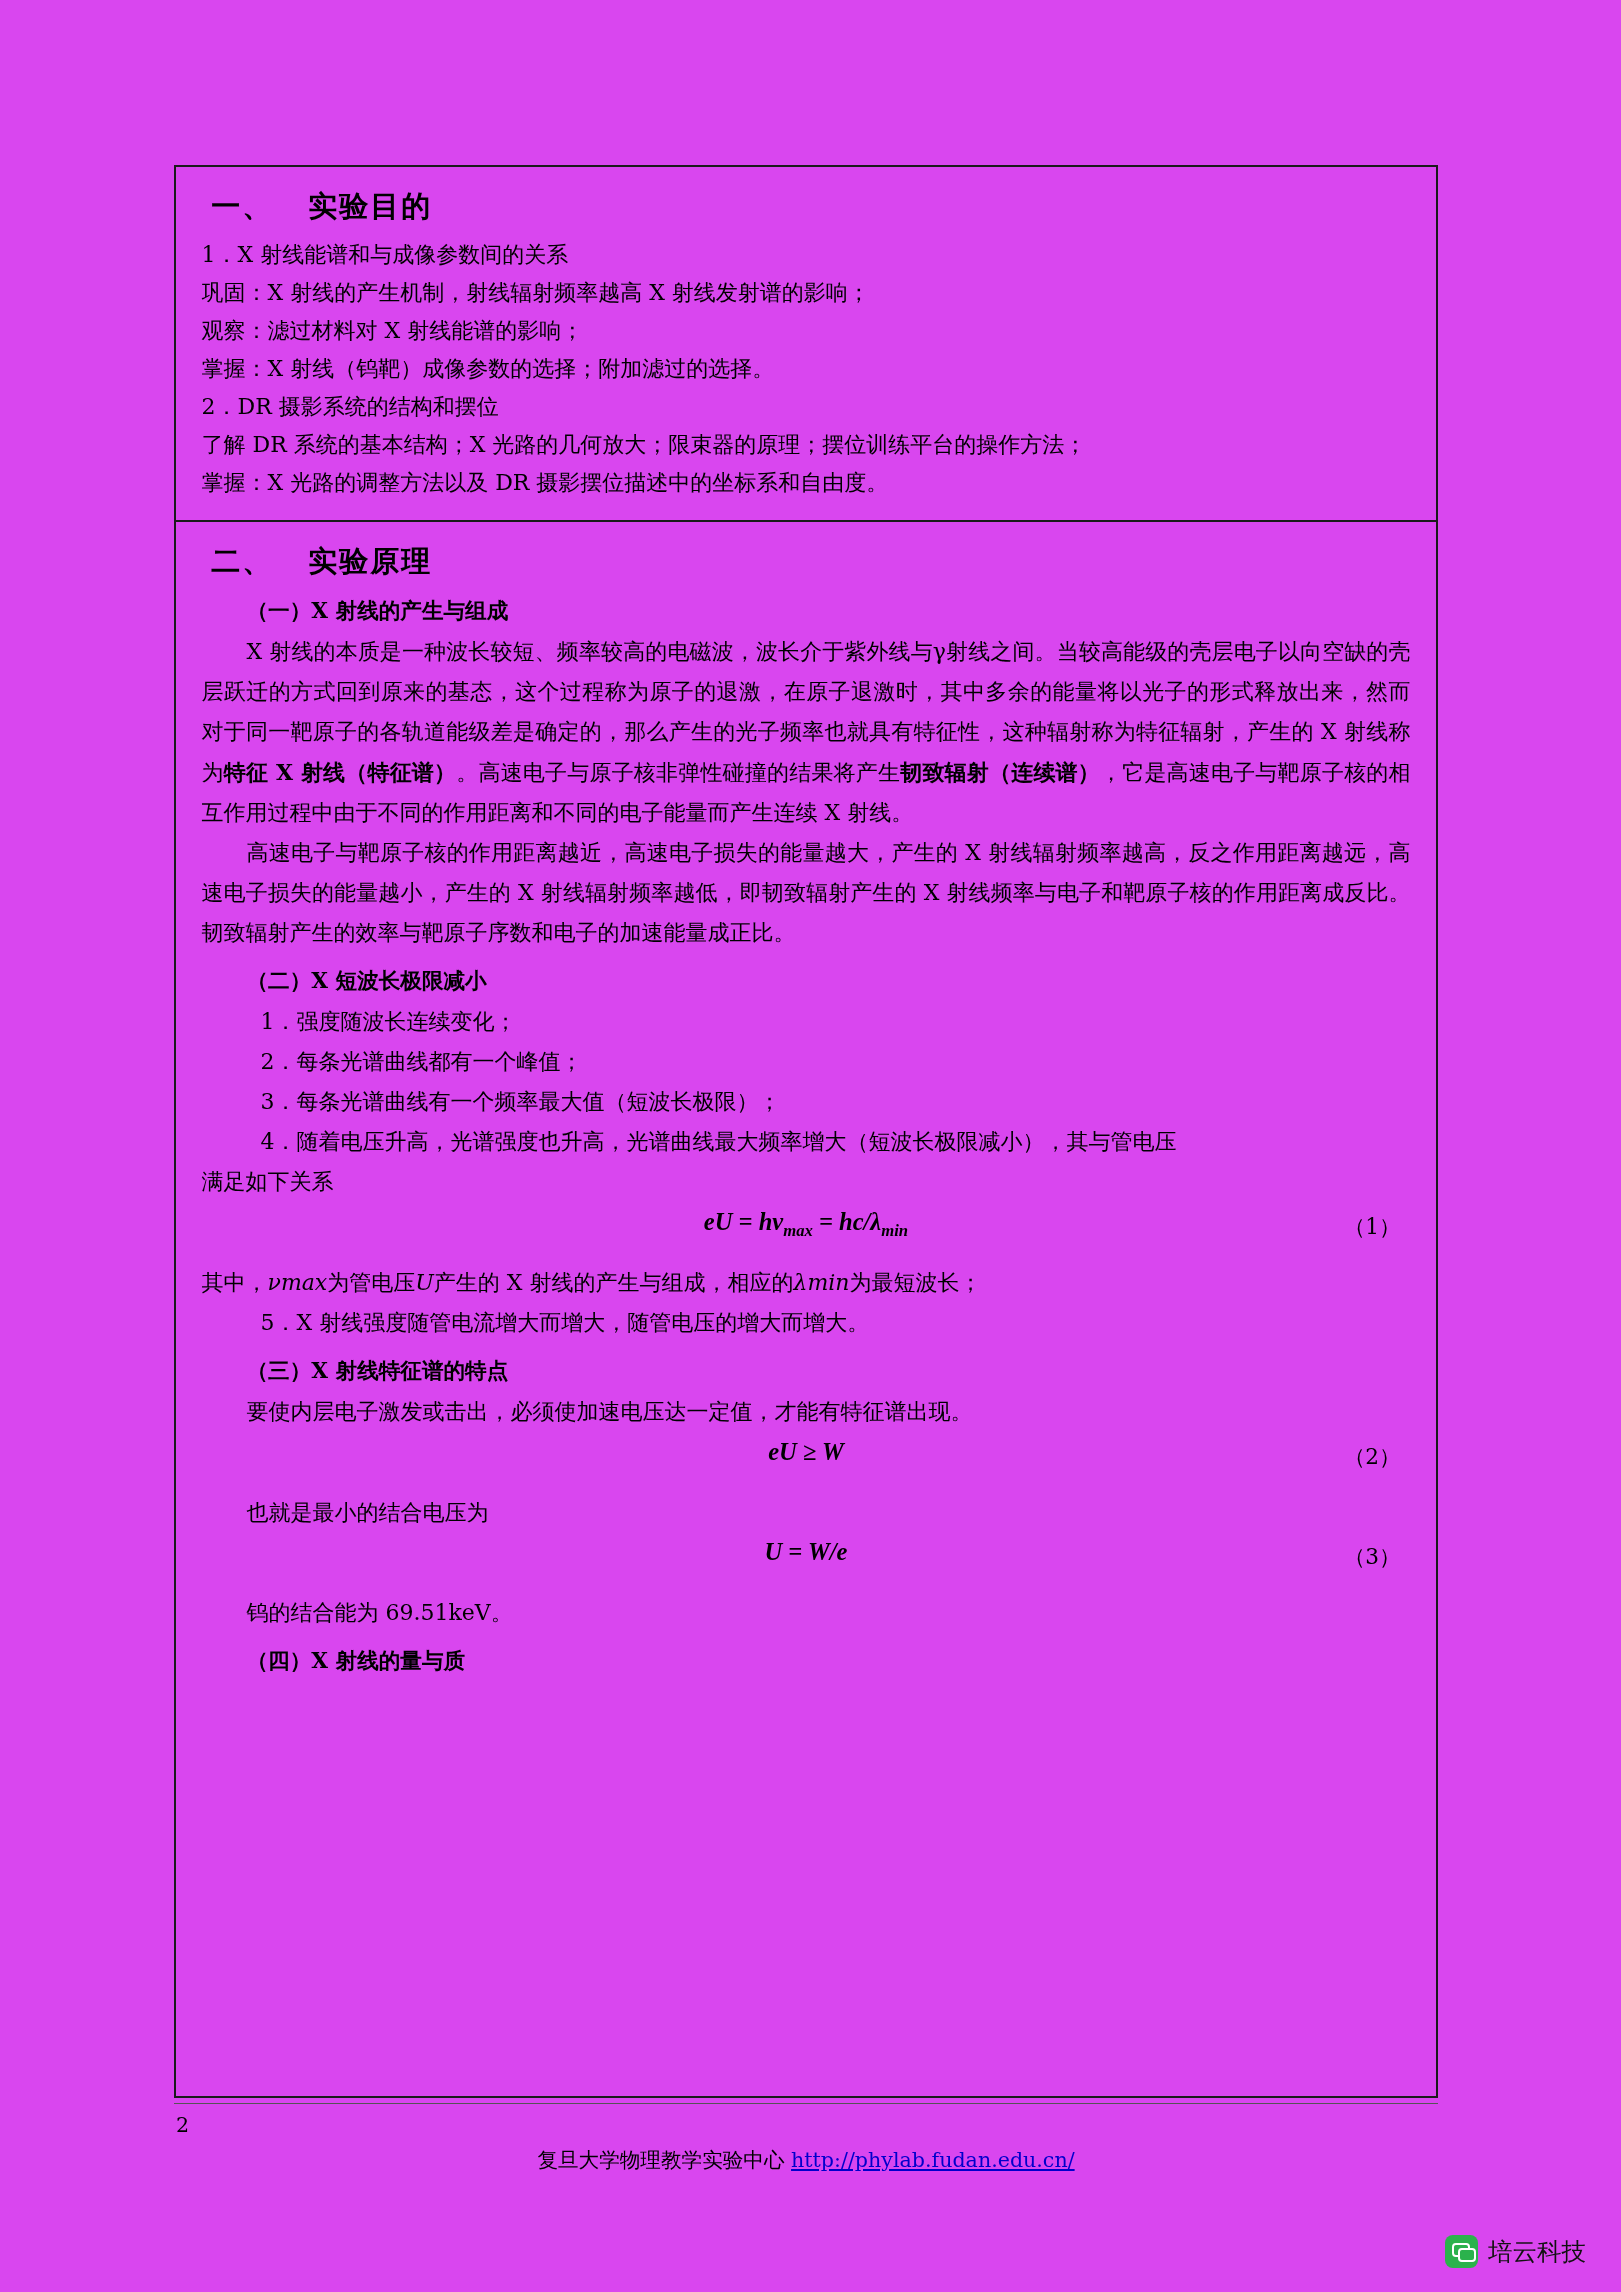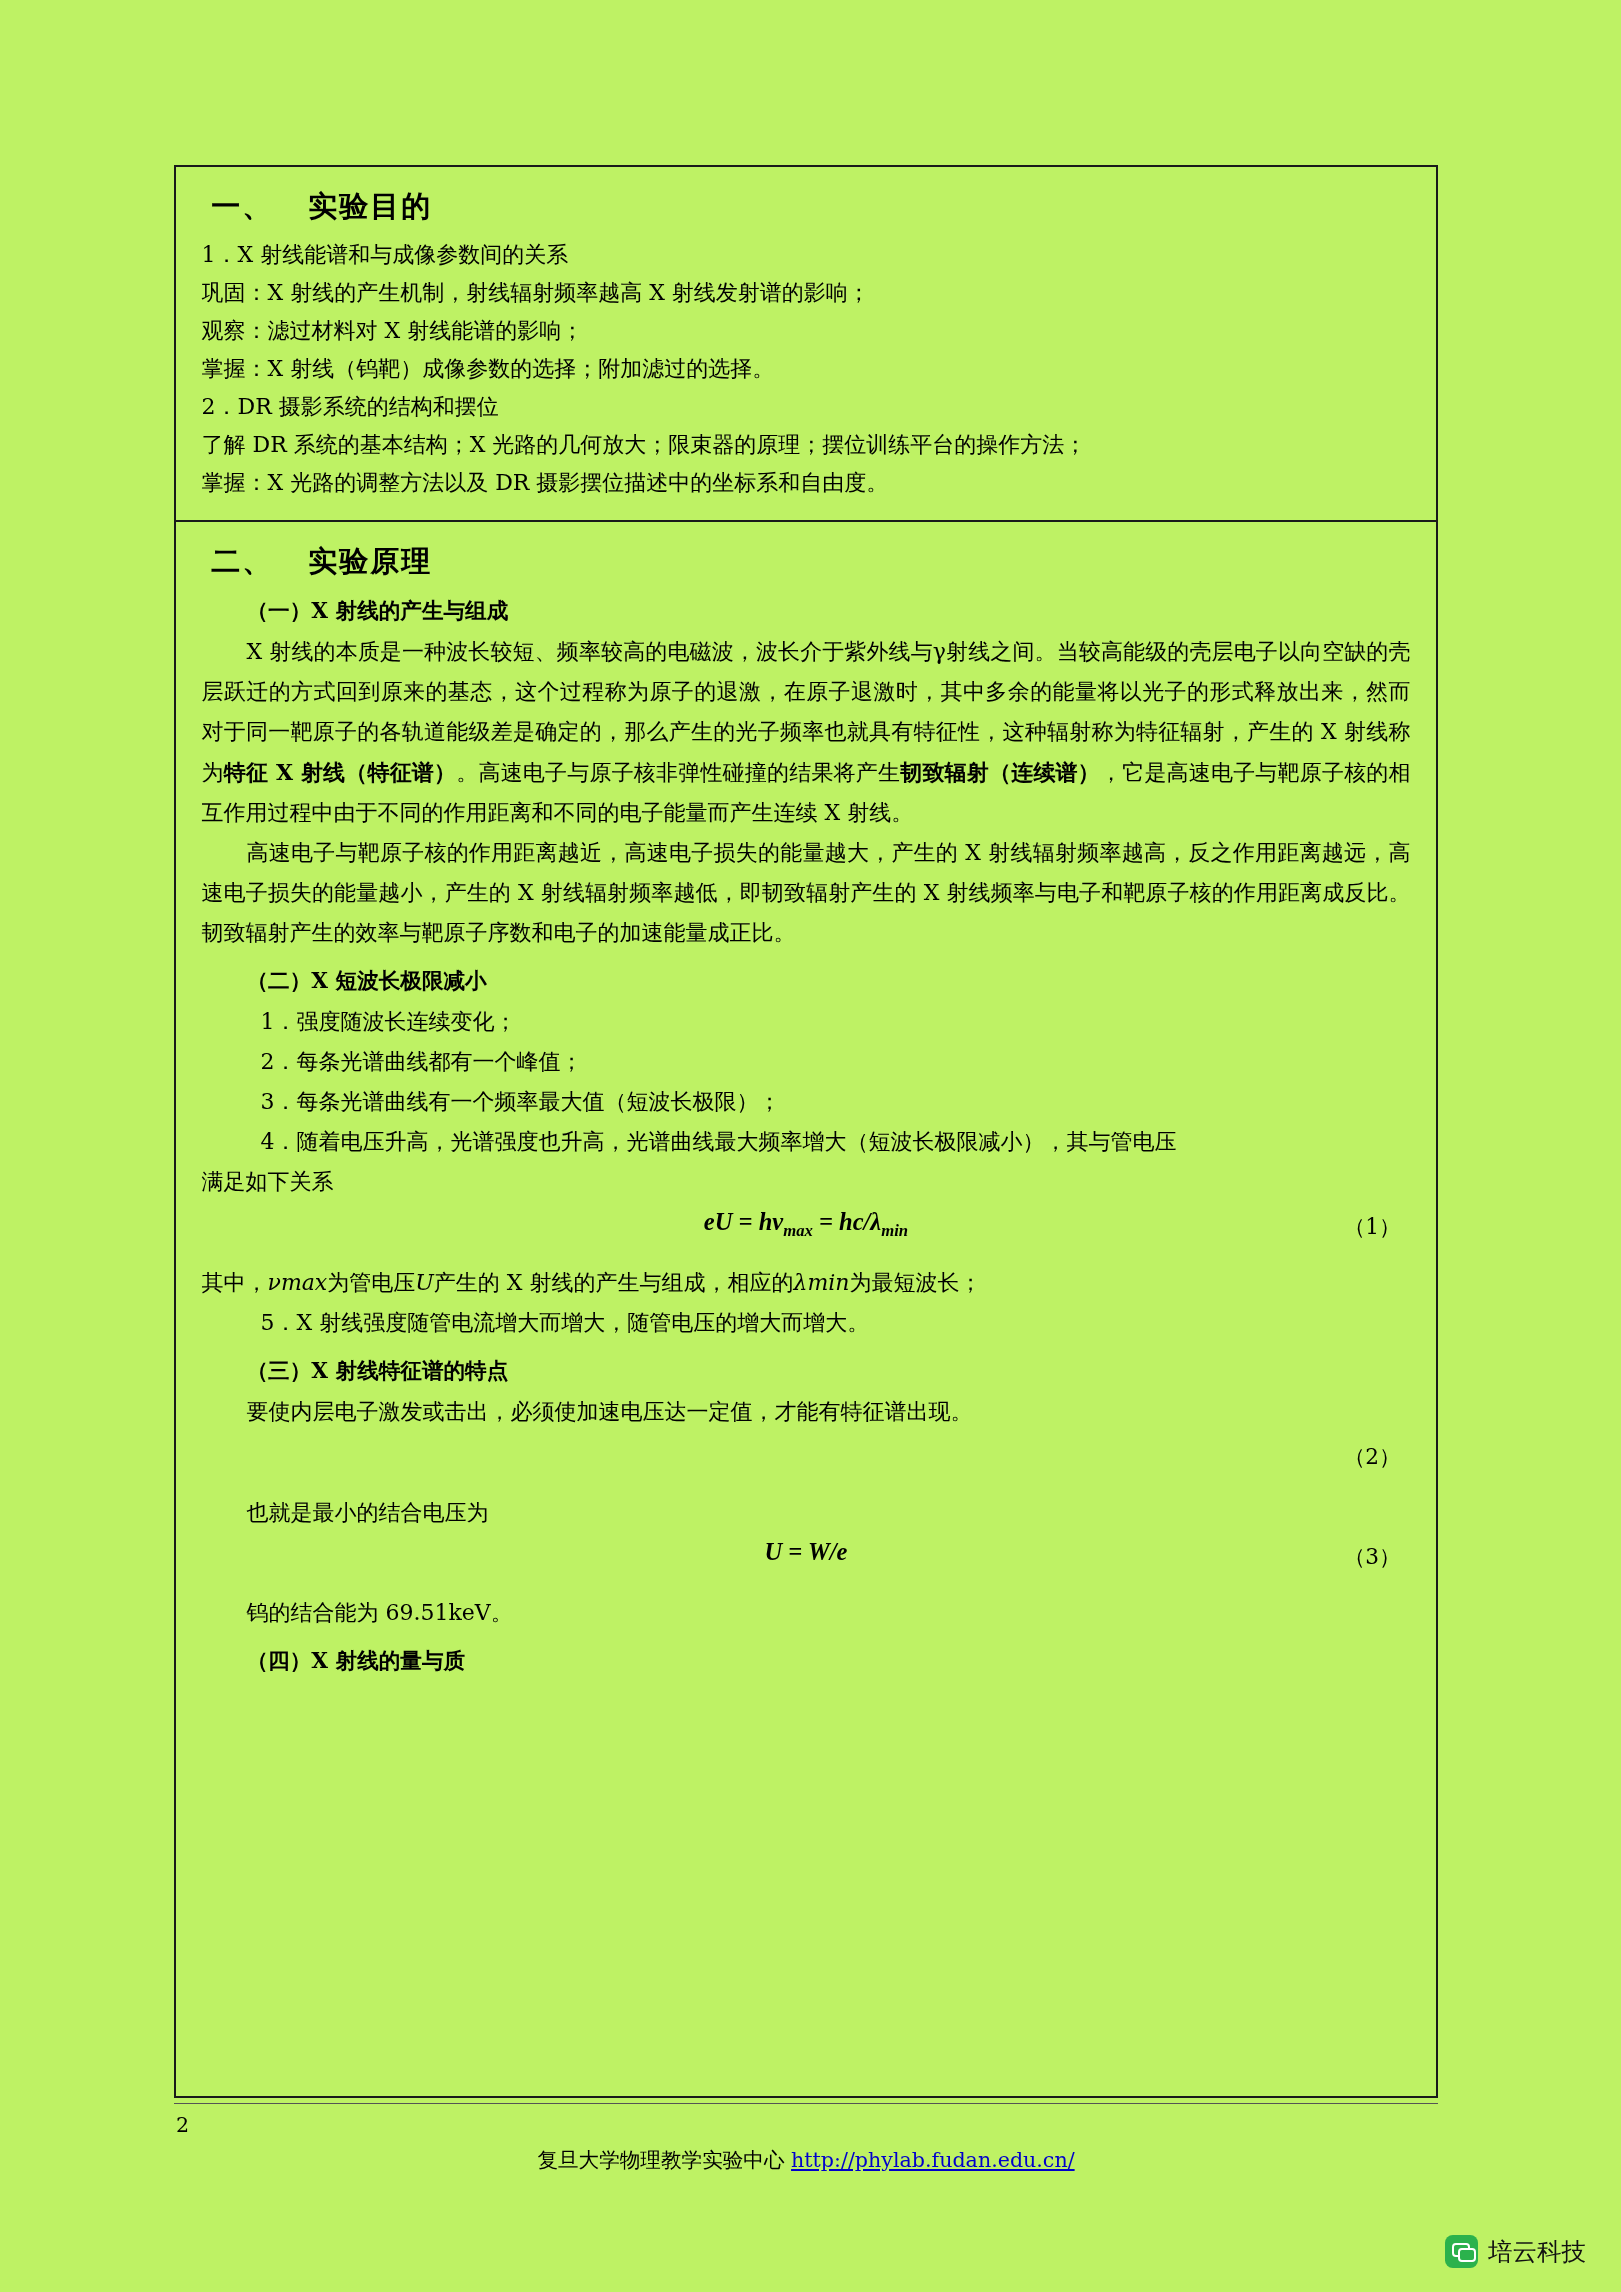--- a/index.html
+++ b/index.html
@@ -13,21 +13,21 @@
     position: relative;
     font-family: "Liberation Serif", serif;
     color: #000000;
     overflow: hidden;
   }
   .page {
     position: absolute;
     left: 0; top: 0;
     width: 1621px;
     height: 2293px;
-    background: #bef264;
+    background: #d946ef;
   }
   
   .doc-frame {
     position: absolute;
     left: 174px;
     top: 165px;
     width: 1264px;
     height: 1933px;
     border: 2px solid #1a1a1a;
     box-sizing: border-box;
@@ -236,20 +236,21 @@
 
       <p class="para-noindent"><span>其中，</span><i><span>ν</span><span class="sub">max</span></i><span>为管电压</span><i>U</i><span>产生的 X 射线的产生与组成，相应的</span><i><span>λ</span><span class="sub">min</span></i><span>为最短波长；</span></p>
 
       <p class="listitem">5．X 射线强度随管电流增大而增大，随管电压的增大而增大。</p>
 
       <div class="sub-heading">（三）X 射线特征谱的特点</div>
 
       <p class="para">要使内层电子激发或击出，必须使加速电压达一定值，才能有特征谱出现。</p>
 
       <div class="formula-row">
+        <div class="formula">eU ≥ W</div>
         <div class="eqnum">（2）</div>
       </div>
 
       <p class="para">也就是最小的结合电压为</p>
 
       <div class="formula-row">
         <div class="formula">U = W/e</div>
         <div class="eqnum">（3）</div>
       </div>
 

